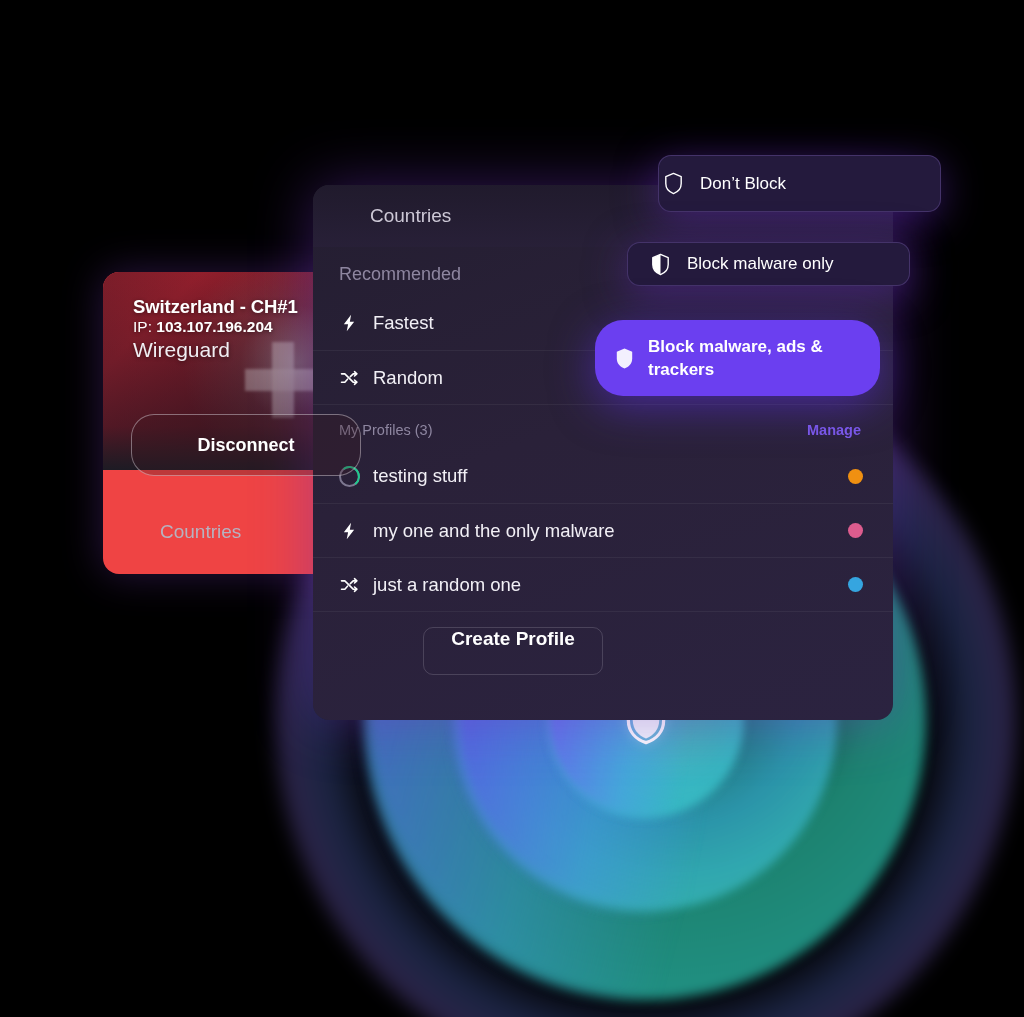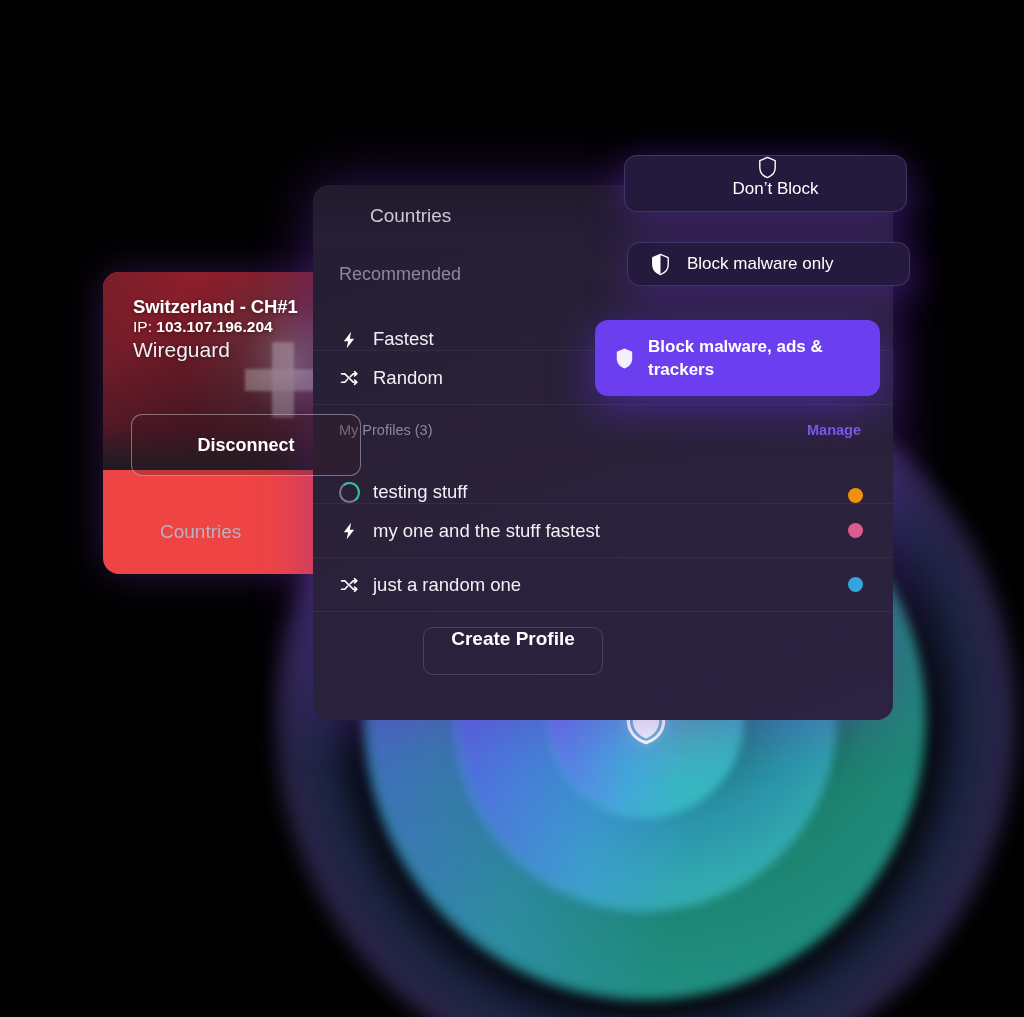--- a/index.html
+++ b/index.html
@@ -137,21 +137,21 @@
     position: relative; z-index: 2;
     margin-top: 2px;
     color: #f0eef2; font-size: 21px; font-weight: 400;
     text-shadow: 0 1px 4px rgba(0,0,0,0.45);
   }
   .lc-disconnect {
     position: absolute;
     left: 131px; top: 414px;
     width: 230px; height: 62px;
     border: 1px solid rgba(235,230,240,0.42);
-    border-radius: 11px;
+    border-radius: 23px;
     background: rgba(60,26,34,0.28);
     display: flex; align-items: center; justify-content: center;
     color: #fff; font-size: 18px; font-weight: 700;
     z-index: 4;
     overflow: hidden;
   }
   .lc-countries {
     position: absolute;
     left: 103px; top: 494px;
     width: 250px; height: 76px;
@@ -189,21 +189,21 @@
   .mp-sec-row .lbl { color: #8e86a0; font-size: 14.5px; }
   .mp-manage { color: #7b5ae8; font-size: 14.5px; font-weight: 700; }
 
   .mp-row {
     position: relative;
     height: 54px;
     display: flex; align-items: center;
     padding: 0 30px 0 26px;
     border-top: 1px solid rgba(255,255,255,0.055);
   }
-  .mp-row.first { border-top: none; align-items: flex-end; }
+  .mp-row.first { border-top: none; }
   .mp-row .ico { width: 34px; display:flex; align-items:center; }
   .mp-row .ico svg { width: 20px; height: 20px; display:block; }
   .mp-row .txt { color: #f2f0f6; font-size: 18.5px; font-weight: 400; flex: 1; }
   .dot { width: 15px; height: 15px; border-radius: 50%; flex: none; }
 
   .ring-ico {
     width: 21px; height: 21px; border-radius: 50%;
     border: 2px solid #7d7790;
     position: relative;
   }
@@ -233,27 +233,26 @@
   .chip {
     position: absolute;
     display: flex; align-items: center;
     border-radius: 13px;
     z-index: 9;
   }
   .chip .chip-ico { flex: none; display: flex; align-items: center; justify-content: center; }
   .chip .chip-ico svg { display: block; }
 
   .chip-dont {
-    left: 624px; top: 155px;
+    left: 658px; top: 155px;
     width: 283px; height: 57px;
     background: #241a3d;
     border: 1px solid rgba(150,120,220,0.28);
     padding-left: 4px;
     box-shadow: 0 8px 40px rgba(90,40,170,0.55);
-    flex-direction: column;
   }
   .chip-dont .chip-ico svg { width: 21px; height: 23px; }
   .chip-dont .chip-txt { margin-left: 16px; color:#fff; font-size: 17px; font-weight: 400; }
 
   .chip-malware {
     left: 627px; top: 242px;
     width: 283px; height: 44px;
     background: #241a3d;
     border: 1px solid rgba(150,120,220,0.28);
     padding-left: 22px;
@@ -261,20 +260,21 @@
   }
   .chip-malware .chip-ico svg { width: 21px; height: 23px; }
   .chip-malware .chip-txt { margin-left: 16px; color:#fff; font-size: 17px; font-weight: 400; }
 
   .chip-all {
     left: 595px; top: 320px;
     width: 285px; height: 76px;
     background: #6b3ff0;
     padding-left: 19px;
     box-shadow: 0 10px 44px rgba(95,50,230,0.55);
+    border-radius: 28px;
   }
   .chip-all .chip-ico svg { width: 21px; height: 23px; }
   .chip-all .chip-txt {
     margin-left: 13px; color:#fff; font-size: 17px; font-weight: 700;
     line-height: 1.38; max-width: 208px;
   }
 </style>
 </head>
 <body>
 
@@ -358,21 +358,21 @@
       <span class="txt">testing stuff</span>
       <span class="dot" style="background:#f09011"></span>
     </div>
 
     <div class="mp-row">
       <span class="ico">
         <svg viewBox="0 0 24 24" aria-hidden="true">
           <path d="M14.5 2 5.8 13.4h5.1L9.3 22l8.9-11.6h-5.2L14.5 2z" fill="#ffffff"></path>
         </svg>
       </span>
-      <span class="txt">my one and the stuff fastest</span>
+      <span class="txt">my one and the only malware</span>
       <span class="dot" style="background:#dd5c8e"></span>
     </div>
 
     <div class="mp-row">
       <span class="ico">
         <svg viewBox="0 0 24 24" aria-hidden="true" fill="none" stroke="#ffffff" stroke-width="1.9" stroke-linecap="round" stroke-linejoin="round">
           <path d="M3 7h4l10 10h4"></path>
           <path d="M3 17h4l3.2-3.6"></path>
           <path d="M13.6 10.4 17 7h4"></path>
           <path d="M18.6 4.4 21.4 7l-2.8 2.6"></path>

